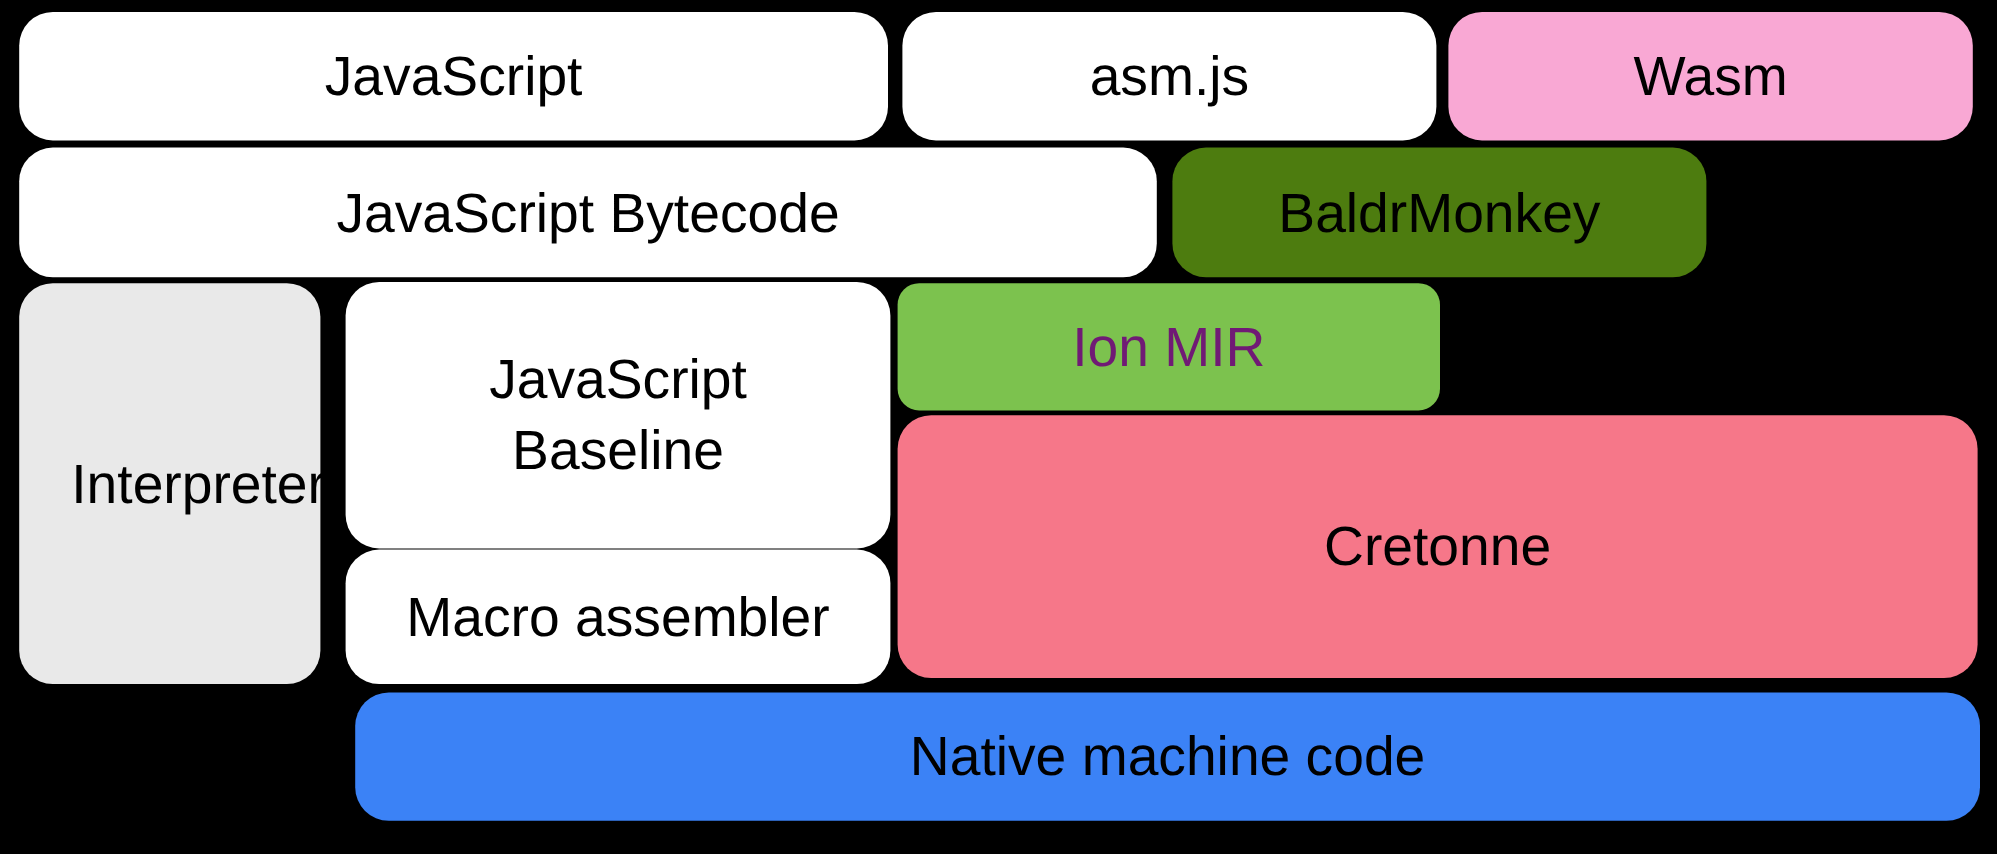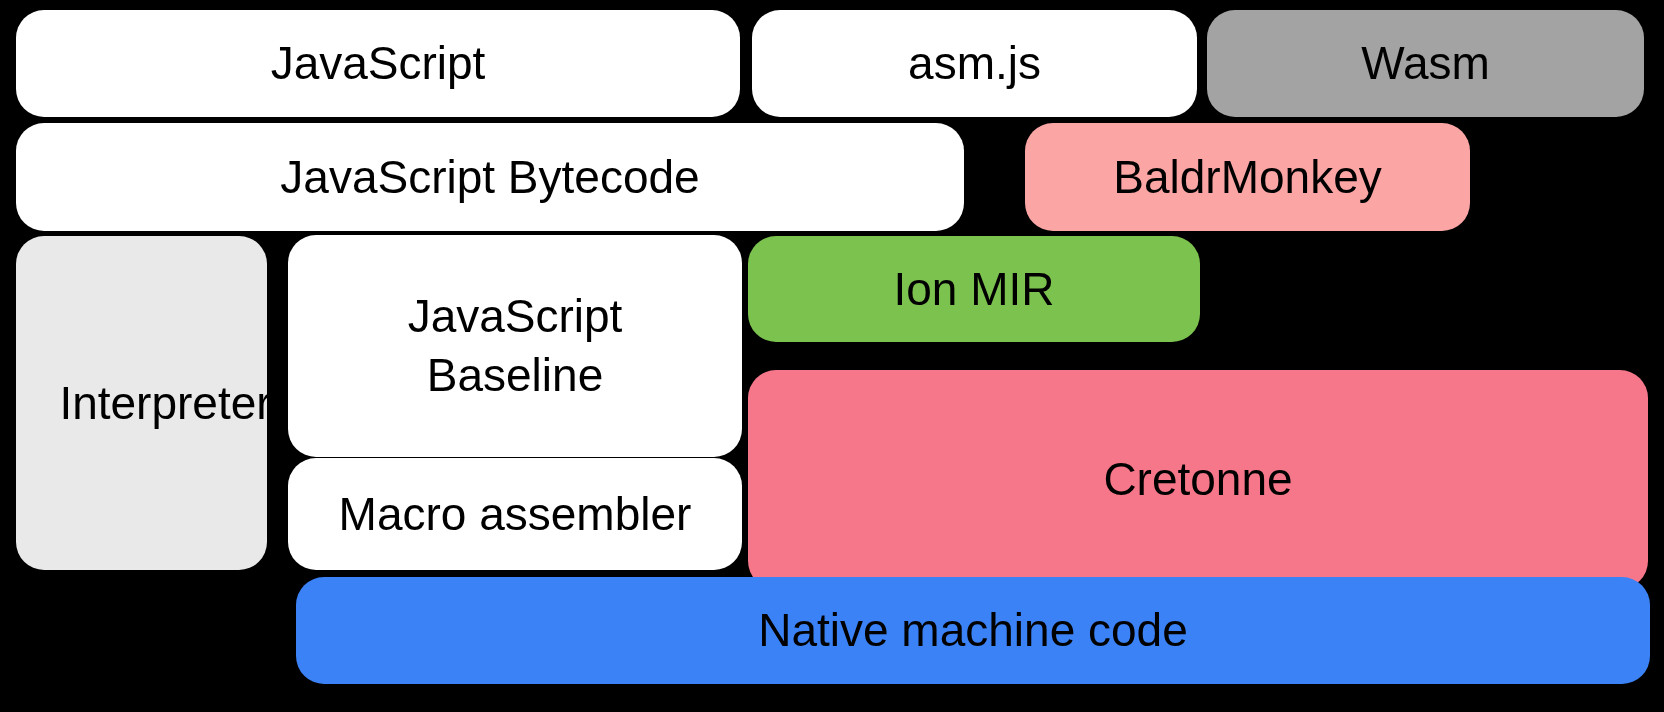--- a/index.html
+++ b/index.html
@@ -30,59 +30,59 @@
   }
   
   .b-javascript          { left: 16px;   top: 10px;  width: 724px;  height: 107px; }
   .b-asmjs               { left: 752px;  top: 10px;  width: 445px;  height: 107px; }
   .b-wasm                { left: 1207px; top: 10px;  width: 437px;  height: 107px; }
   .b-javascript-bytecode { left: 16px;   top: 123px; width: 948px;  height: 108px; align-items: center; }
   .b-baldrmonkey         { left: 977px;  top: 123px; width: 445px;  height: 108px; }
   .b-interpreter         { left: 16px;   top: 236px; width: 251px;  height: 334px; }
   .b-javascript-baseline { left: 288px;  top: 235px; width: 454px;  height: 222px; }
   .b-ion-mir             { left: 748px;  top: 236px; width: 452px;  height: 106px; }
-  .b-cretonne            { left: 748px;  top: 370px; width: 900px;  height: 219px; }
+  .b-cretonne            { left: 748px;  top: 346px; width: 900px;  height: 219px; }
   .b-macro-assembler     { left: 288px;  top: 458px; width: 454px;  height: 112px; }
   .b-native-machine-code { left: 296px;  top: 577px; width: 1354px; height: 107px; }
 </style>
 </head>
 <body>
 
 <div class="stage" style="background-color: rgb(0, 0, 0);">
 
   <div class="box b-javascript" style="background-color: rgb(255, 255, 255); color: rgb(0, 0, 0);">
     <span>JavaScript</span>
   </div>
 
   <div class="box b-asmjs" style="background-color: rgb(255, 255, 255); color: rgb(0, 0, 0);">
     <span>asm.js</span>
   </div>
 
-  <div class="box b-wasm" style="background-color: #a3a3a3; color: rgb(0, 0, 0);">
+  <div class="box b-wasm" style="background-color: #f9a8d4; color: rgb(0, 0, 0);">
     <span>Wasm</span>
   </div>
 
   <div class="box b-javascript-bytecode" style="background-color: rgb(255, 255, 255); color: rgb(0, 0, 0);">
     <span>JavaScript Bytecode</span>
   </div>
 
-  <div class="box b-baldrmonkey" style="background-color: #fca5a5; color: rgb(0, 0, 0); margin-left: 48px;">
+  <div class="box b-baldrmonkey" style="background-color: #4d7c0f; color: rgb(0, 0, 0);">
     <span>BaldrMonkey</span>
   </div>
 
   <div class="box b-interpreter" style="background-color: rgb(233, 233, 233); color: rgb(0, 0, 0); padding-left: 48px;">
     <span>Interpreter</span>
   </div>
 
   <div class="box b-javascript-baseline" style="background-color: rgb(255, 255, 255); color: rgb(0, 0, 0);">
     <span>JavaScript
 Baseline</span>
   </div>
 
-  <div class="box b-ion-mir" style="background-color: rgb(124, 194, 78); color: #000000;">
+  <div class="box b-ion-mir" style="background-color: rgb(124, 194, 78); color: #701a75; border-radius: 18px;">
     <span>Ion MIR</span>
   </div>
 
   <div class="box b-cretonne" style="background-color: rgb(246, 119, 137); color: rgb(0, 0, 0);">
     <span>Cretonne</span>
   </div>
 
   <div class="box b-macro-assembler" style="background-color: rgb(255, 255, 255); color: rgb(0, 0, 0); justify-content: center;">
     <span>Macro assembler</span>
   </div>

